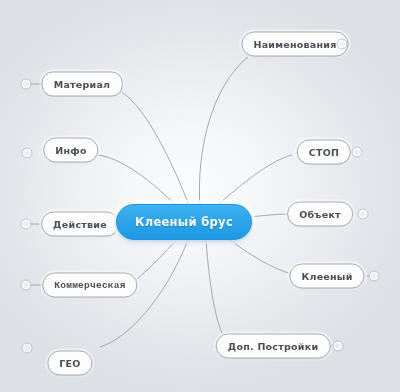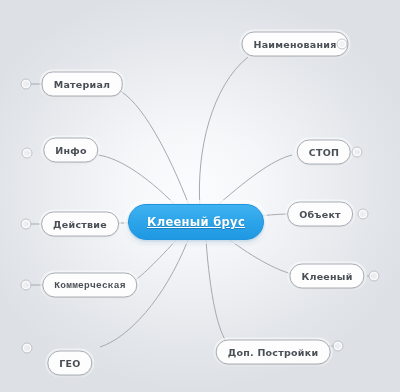--- a/index.html
+++ b/index.html
@@ -118,19 +118,19 @@
       <div class="node leaf" style="left: 90px; top: 285px; font-family: Liberation Mono, monospace;">Коммерческая</div>
       <div class="handle" style="left: 26px; top: 285px;"></div>
       <div class="node leaf" style="left: 70px; top: 363px;">ГЕО</div>
       <div class="handle" style="left: 27px; top: 348px;"></div>
       <div class="node leaf" style="left: 324px; top: 152px;">СТОП</div>
       <div class="handle" style="left: 357px; top: 152px;"></div>
       <div class="node leaf" style="left: 320px; top: 214px;">Объект</div>
       <div class="handle" style="left: 363px; top: 214px;"></div>
       <div class="node leaf" style="left: 327px; top: 276px;">Клееный</div>
       <div class="handle" style="left: 374px; top: 276px;"></div>
-      <div class="node leaf" style="left: 273px; top: 346px; margin-top: 6px;">Доп. Постройки</div>
+      <div class="node leaf" style="left: 273px; top: 346px;">Доп. Постройки</div>
       <div class="handle" style="left: 338px; top: 346px;"></div>
     </div>
 
-  <div class="node root" style="left:196px; top:222px;text-decoration:underline;">Клееный брус</div>
+  <div class="node root" style="left:184px; top:222px;">Клееный брус</div>
 
 </div>
 
 </body></html>

